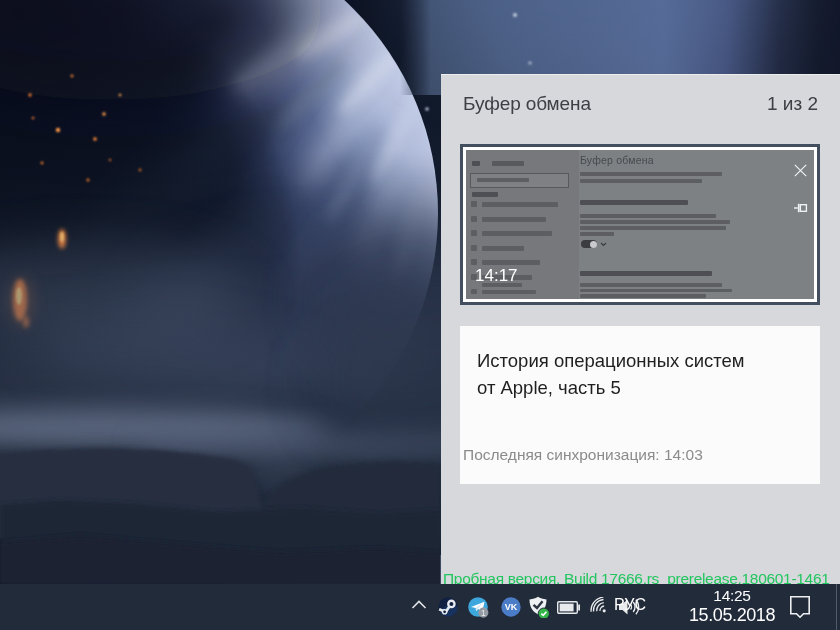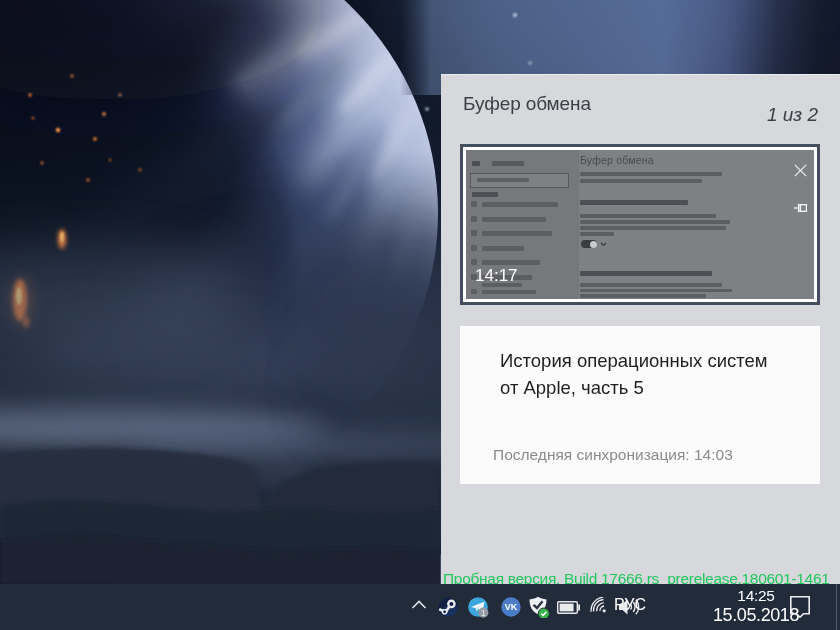--- a/index.html
+++ b/index.html
@@ -7,50 +7,50 @@
   #stage { position:relative; width:840px; height:630px; background:#141c2e; overflow:hidden; }
 
   
   #wall { position:absolute; inset:0; overflow:hidden;
     background: linear-gradient(180deg, #0e1526 0%, #172034 45%, #1d2739 70%, #1a2434 100%); }
 
   
   #panel { position:absolute; left:441px; top:74px; width:399px; height:602px; background:#d6d8dc;
            border-top:1px solid #eceded; }
   #panel .hdr { position:absolute; left:22px; top:18px; font-size:19px; color:#3e3e45; letter-spacing:-.1px; }
-  #panel .cnt { position:absolute; right:22px; top:29px; font-size:19px; color:#3e3e45;font-style:italic; }
+  #panel .cnt { position:absolute; right:22px; top:18px; font-size:19px; color:#3e3e45; }
 
   
   #thumb { position:absolute; left:19px; top:69px; width:360px; height:161px;
            background:#fff; border:3px solid #434f5f; padding:3px; }
   #shot { position:relative; width:100%; height:100%; background:#7e8184; overflow:hidden; }
   #side { position:absolute; left:0; top:0; width:113px; height:100%; background:#77787b; }
   #t1417 { position:absolute; left:9px; bottom:13px; color:#fff; font-size:17px; }
   .closex { position:absolute; right:7px; top:14px; width:13px; height:13px; }
   .pinic { position:absolute; right:6px; top:53px; width:14px; height:10px; }
   .ln { position:absolute; background:#5c5e62; border-radius:1px; filter:blur(.3px); }
   .lnd { position:absolute; background:#4d4f54; border-radius:1px; filter:blur(.3px); }
   #shotttl { position:absolute; left:114px; top:4px; font-size:10.5px; color:#47494e; letter-spacing:.2px; filter:blur(.35px); }
   #sbox { position:absolute; left:4px; top:23px; width:99px; height:15px; border:1px solid #58595d; background:#7f8083; }
   #toggle { position:absolute; left:115px; top:90px; width:16px; height:8px; border-radius:4px; background:#3a3c40; }
   #toggle::after { content:""; position:absolute; right:.5px; top:.5px; width:7px; height:7px; border-radius:50%; background:#c9cacd; }
   #tchev { position:absolute; left:134px; top:92px; width:7px; height:5px; }
 
   
   #card { position:absolute; left:19px; top:251px; width:360px; height:158px; background:#fbfbfb; }
-  #card .t { position:absolute; left:17px; top:21px; font-size:18.5px; line-height:27px; color:#1f1f1f;margin-left:23px; }
-  #card .s { position:absolute; left:33px; top:120px; font-size:15.5px; color:#8b8b8b; }
+  #card .t { position:absolute; left:17px; top:21px; font-size:18.5px; line-height:27px; color:#1f1f1f; }
+  #card .s { position:absolute; left:3px; top:120px; font-size:15.5px; color:#8b8b8b; }
 
   
   #wm { position:absolute; left:443px; top:570px; font-size:15.5px; color:#22c55e; letter-spacing:-.3px; white-space:nowrap; }
 
   
   #bar { position:absolute; left:0; top:584px; width:840px; height:46px; background:#222b39; }
   #bar svg { position:absolute; }
-  #clock { position:absolute; left:689px; top:2px; width:86px; text-align:center; color:#fff;margin-left:24px; }
+  #clock { position:absolute; left:689px; top:2px; width:86px; text-align:center; color:#fff; }
   #clock .c1 { font-size:15.5px; line-height:19px; letter-spacing:-.3px; }
   #clock .c2 { font-size:18px; line-height:21px; letter-spacing:-.4px; }
   #lang { position:absolute; left:614px; top:12px; color:#fff; font-size:16px; letter-spacing:0; }
 </style>
 </head>
 <body>
 <div id="stage">
   <div id="wall">
     <svg width="840" height="630" viewBox="0 0 840 630">
       <defs>

